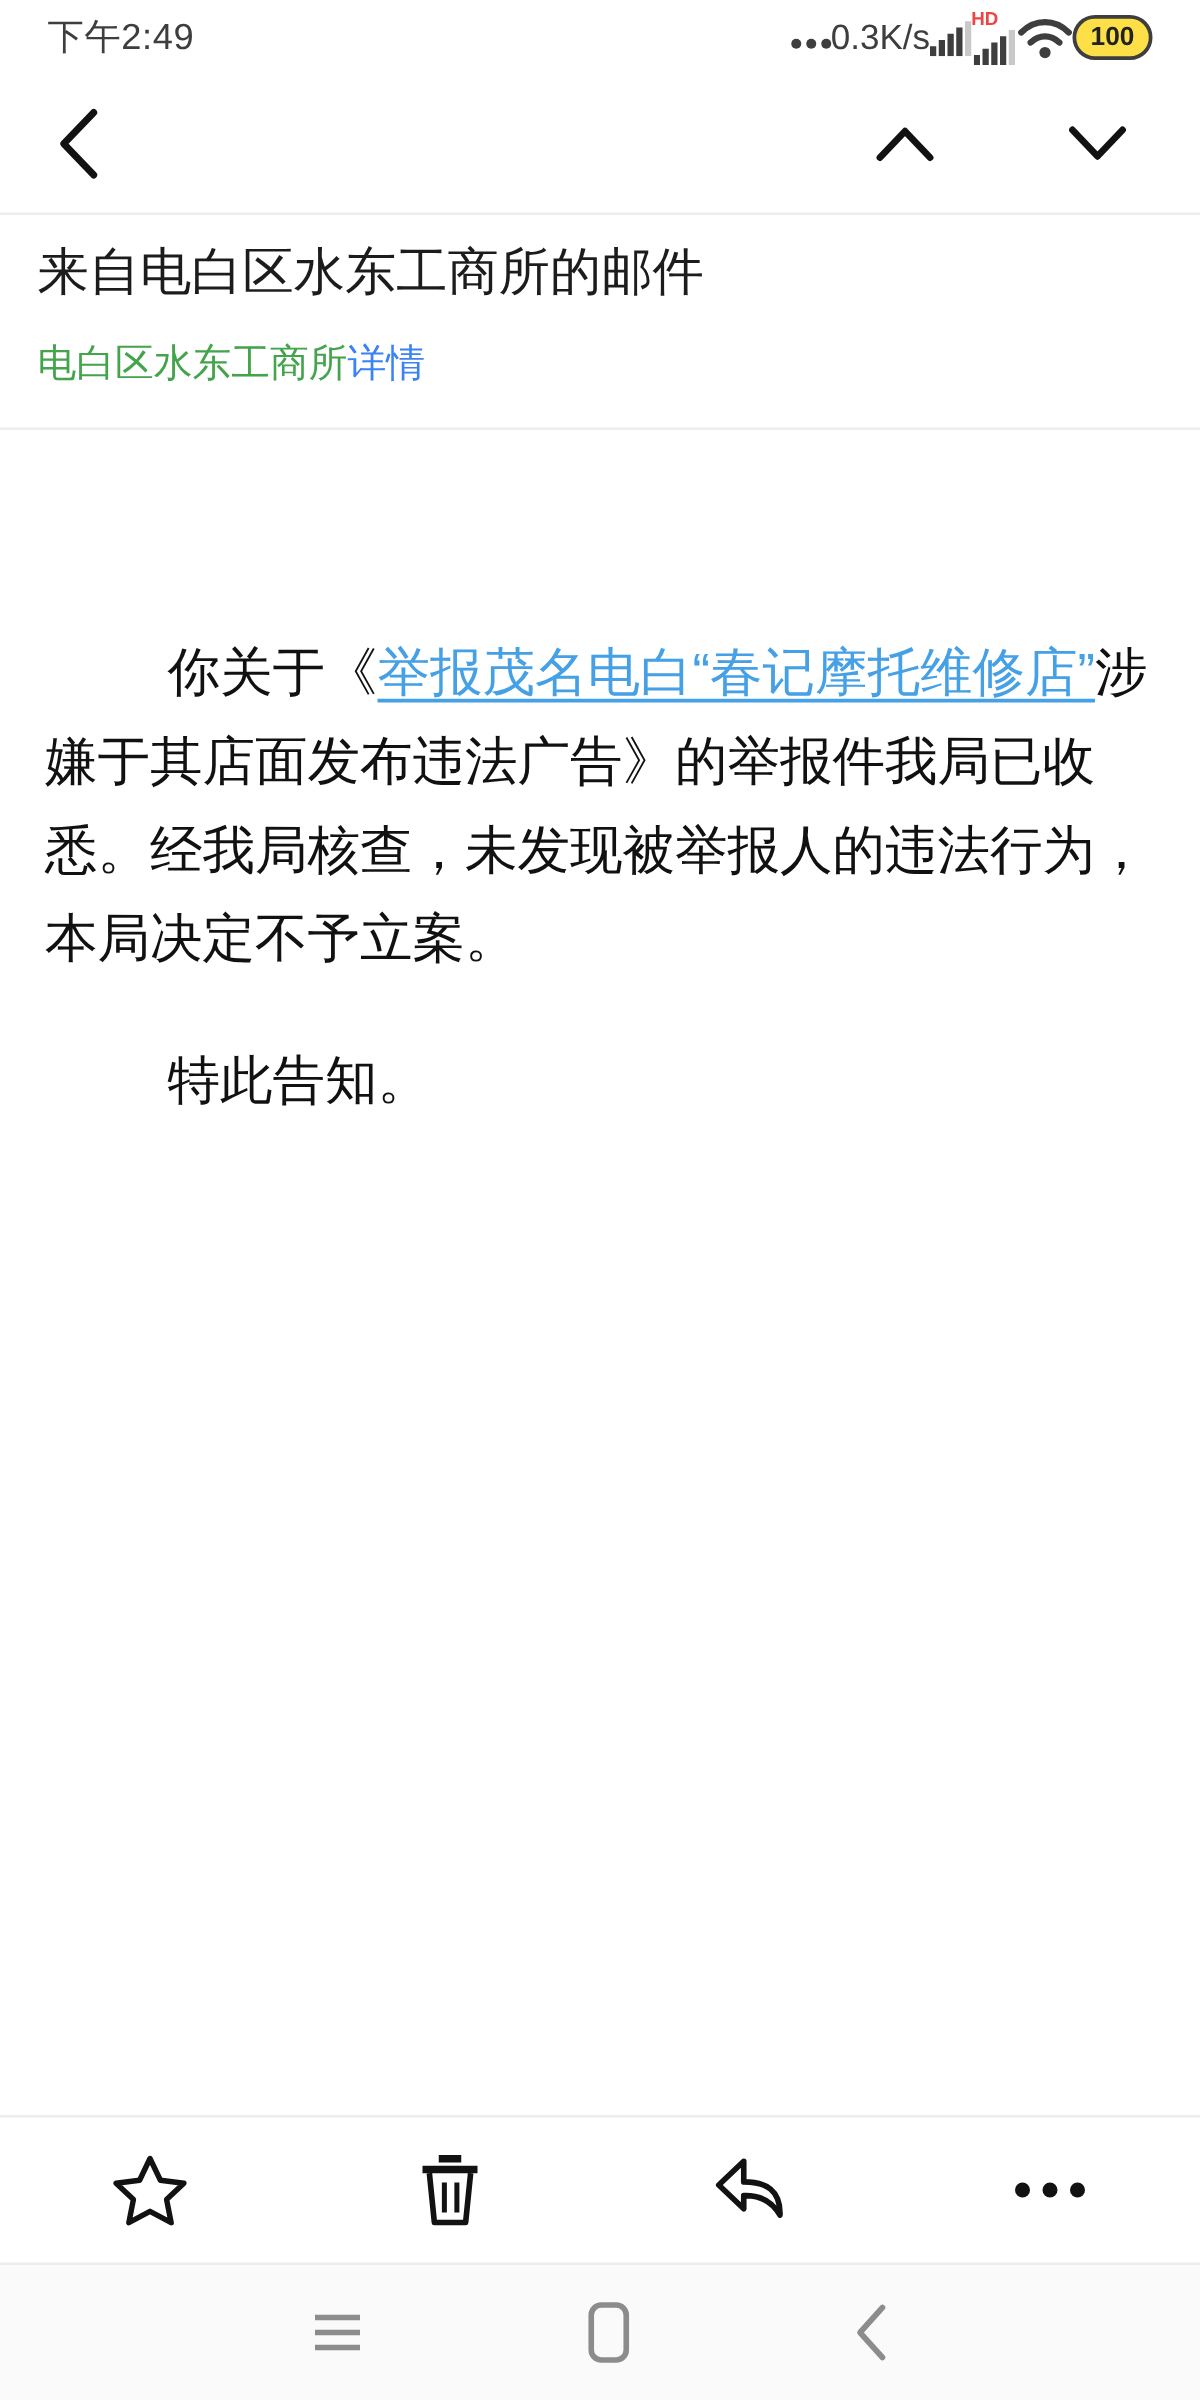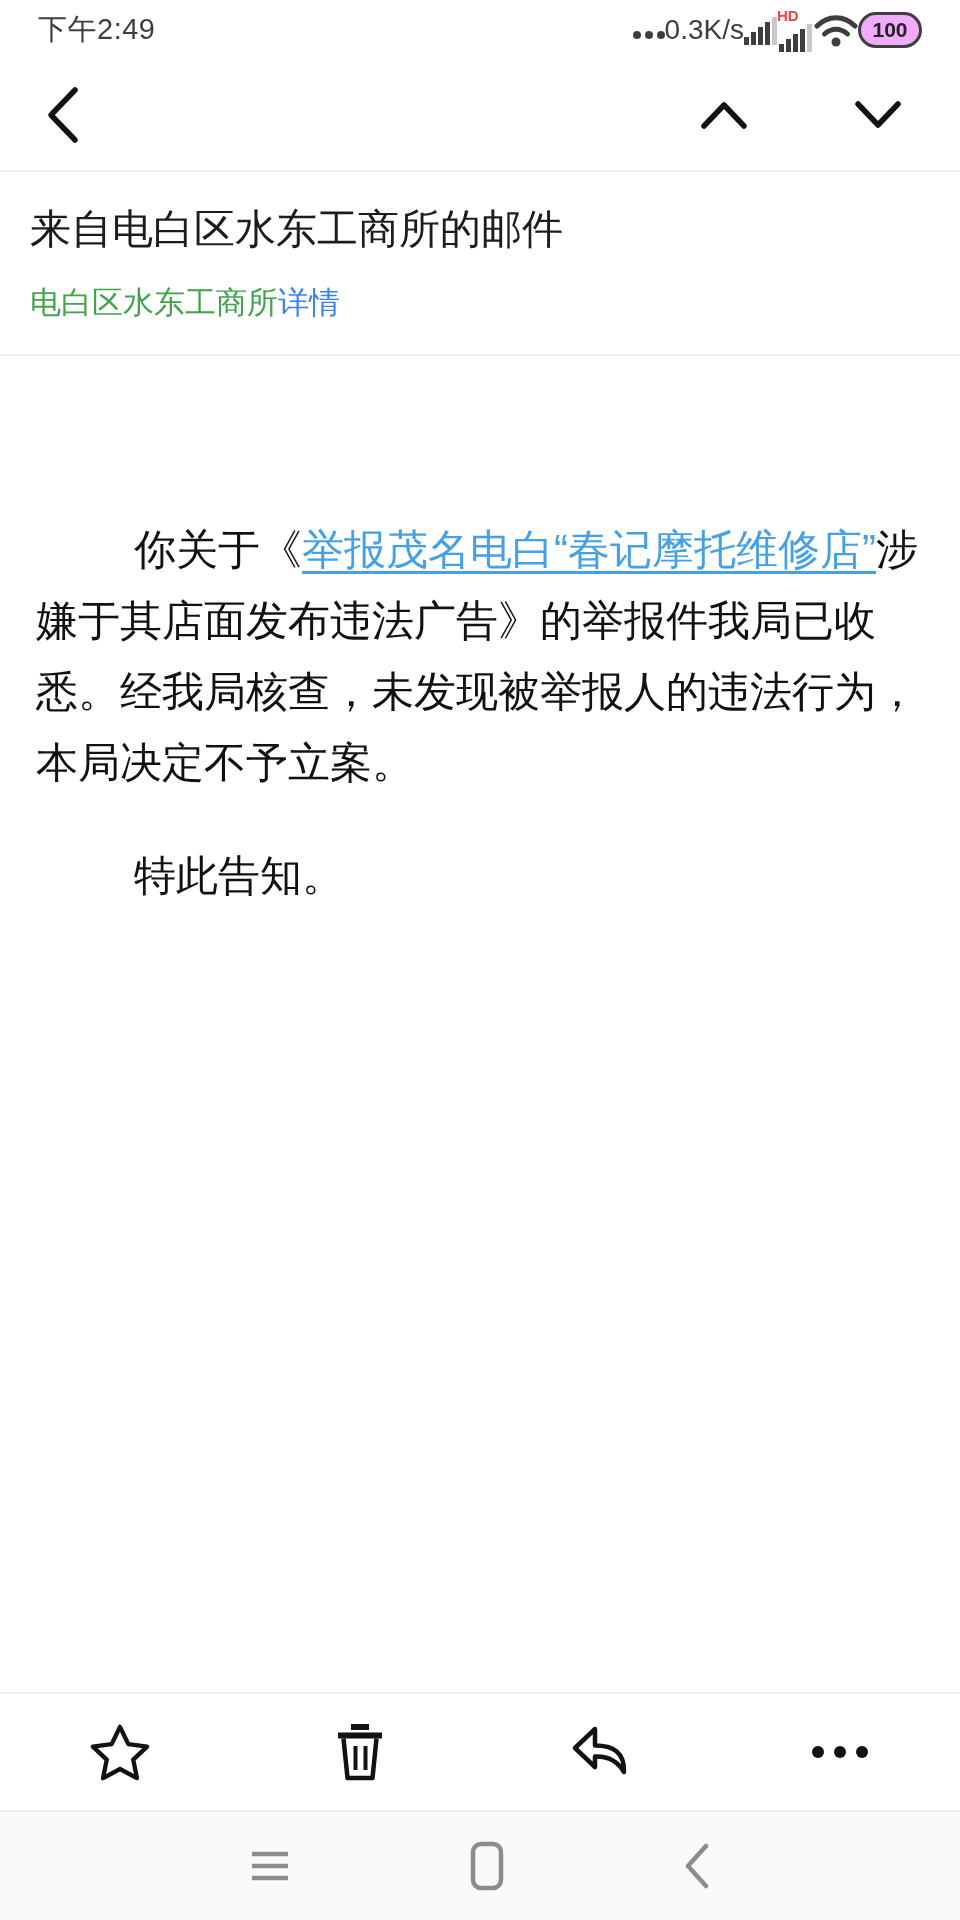--- a/index.html
+++ b/index.html
@@ -18,33 +18,33 @@
   .status-time{ font-size:29px; font-weight:500; letter-spacing:0.5px; }
   .status-right{ display:flex; align-items:center; }
   .dots-icon{ display:flex; gap:4px; align-items:flex-end; padding-top:10px; }
   .dots-icon i{ width:8px; height:8px; border-radius:50%; background:#3e3e3e; }
   .net-speed{ font-size:28px; color:#3e3e3e; }
   .sig{ display:block; }
   .sig-hd-wrap{ position:relative; padding-top:14px; }
   .hd-label{ position:absolute; top:-2px; left:-2px; font-size:15px; font-weight:700; color:#ef4444; letter-spacing:0; }
   .battery{
     width:64px; height:36px; border:3.5px solid #3e3e3e; border-radius:18px;
-    background:#f0abfc; display:flex; align-items:center; justify-content:center;
+    background:#fde047; display:flex; align-items:center; justify-content:center;
   }
   .battery span{ font-size:21px; font-weight:600; color:#222; }
   
   .top-nav{
     height:112px; flex:0 0 auto; display:flex; align-items:center;
     justify-content:space-between; padding:0 40px 0 40px;
     border-bottom:2px solid #ededed;
   }
   .nav-right{ display:flex; align-items:center; gap:94px; padding-right:12px; }
   .icon-btn{ background:none; border:none; cursor:pointer; display:flex; align-items:center; justify-content:center; padding:6px; }
   
-  .mail-header{ flex:0 0 auto; padding:32px 30px 30px 30px; border-bottom:2px solid #ededed; }
+  .mail-header{ flex:0 0 auto; padding:20px 30px 30px 30px; border-bottom:2px solid #ededed; }
   .subject{ font-size:41px; font-weight:400; color:#1c1c1c; line-height:1.22; }
   .sender-row{ display:flex; align-items:baseline; margin-top:28px; }
   .sender{ font-size:31px; color:#43a44b; cursor:pointer; }
   .details{ font-size:31px; color:#3b82f6; cursor:pointer; }
   
   .mail-body{ flex:1 1 auto; padding:158px 36px 0 36px; overflow:hidden; }
   .mail-body p{ font-size:42px; line-height:71px; color:#111; }
   .para-indent{ text-indent:98px; }
   .para-2{ margin-top:42px; }
   .body-link{ color:#45a0e6; text-decoration:underline; text-decoration-color:#45a0e6; text-decoration-thickness:3px; text-underline-offset:7px; cursor:pointer; }

